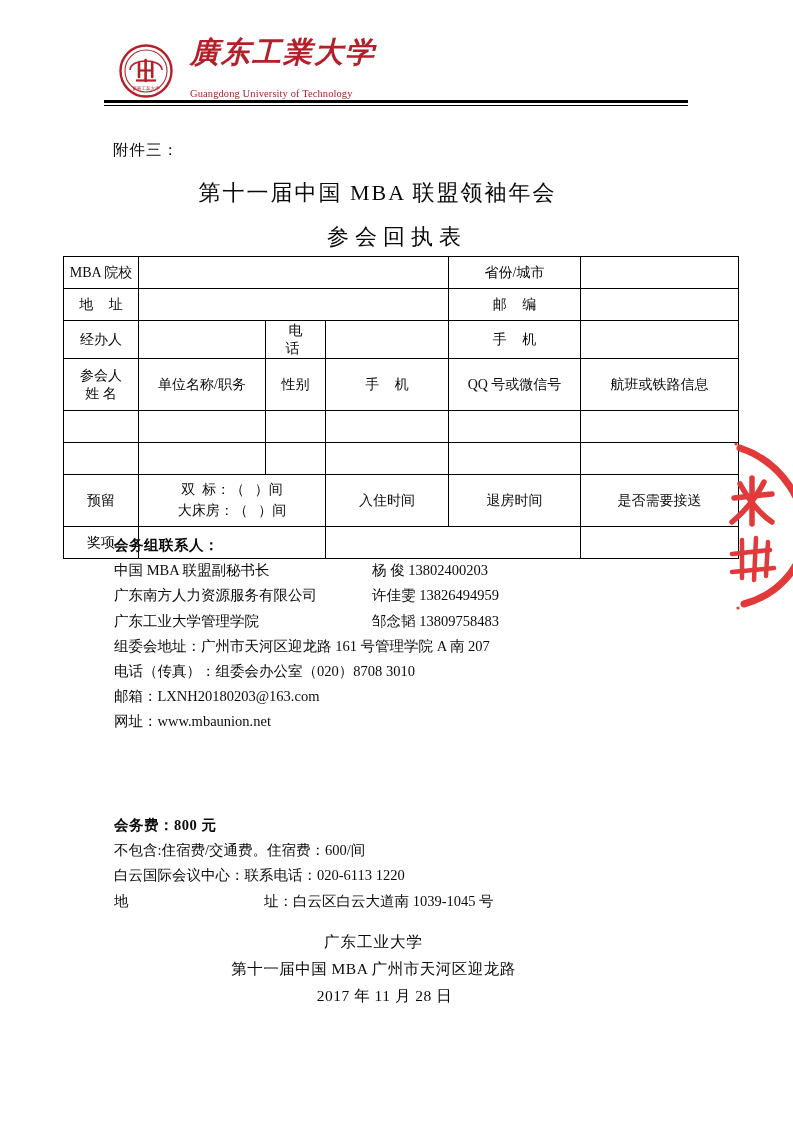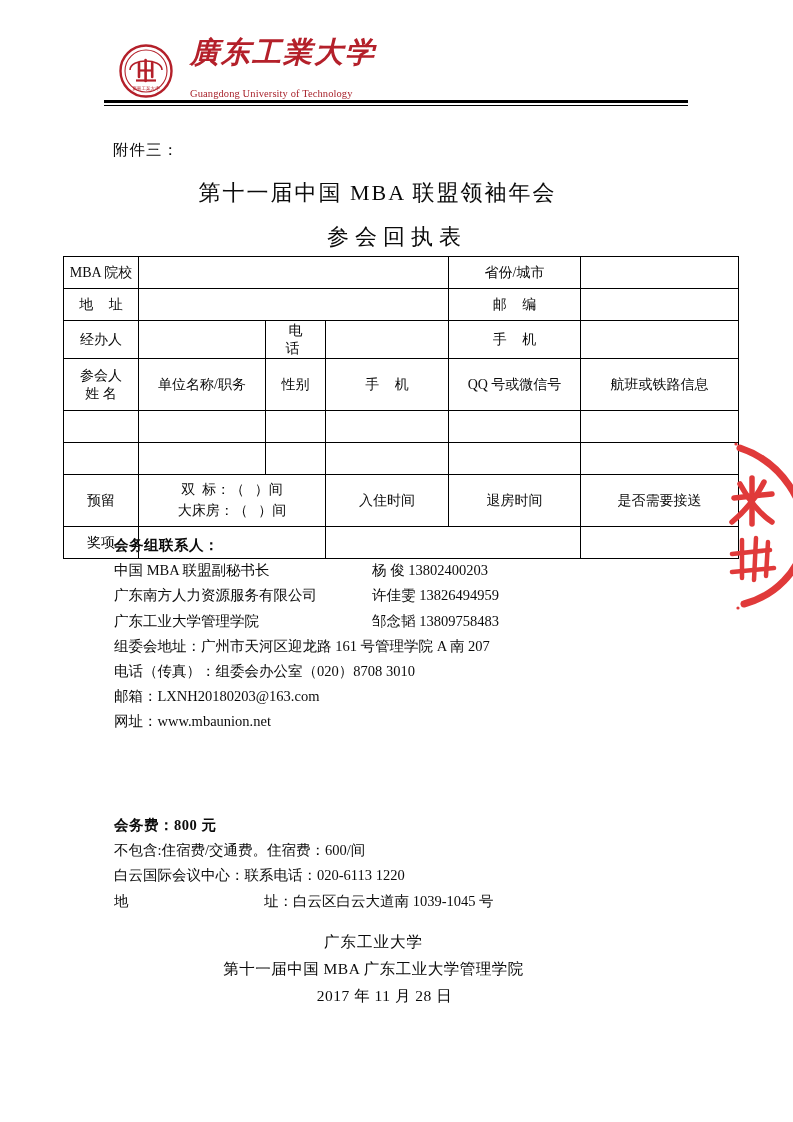--- a/index.html
+++ b/index.html
@@ -305,21 +305,21 @@
     <div class="b-head">会务费：800 元</div>
     <div>不包含:住宿费/交通费。住宿费：600/间</div>
     <div>白云国际会议中心：联系电话：020-6113 1220</div>
     <div>
       <span class="addr-label">地</span><span>址：白云区白云大道南 1039-1045 号</span>
     </div>
   </div>
 
   <div class="sign-block">
     <div class="sign-1">广东工业大学</div>
-    <div class="sign-2">第十一届中国 MBA 广东工业大学管理学院</div>
+    <div class="sign-2">第十一届中国 MBA 广州市天河区迎龙路</div>
     <div class="sign-3">2017 年 11 月 28 日</div>
   </div>
 
   <div class="seal">
     <svg width="110" height="180" viewBox="0 0 110 180">
       <g fill="none" stroke="#e03a3a" stroke-linecap="round">
         <path d="M14 16 C56 30, 82 72, 78 106" stroke-width="7"></path>
         <path d="M78 108 C74 140, 48 164, 18 172" stroke-width="7"></path>
         <path d="M6 40 C30 46, 44 40, 60 30" stroke-width="0"></path>
       </g>

